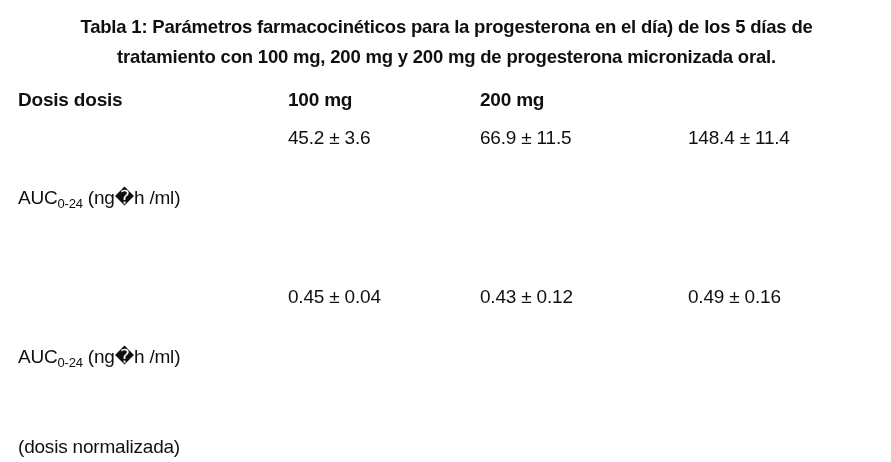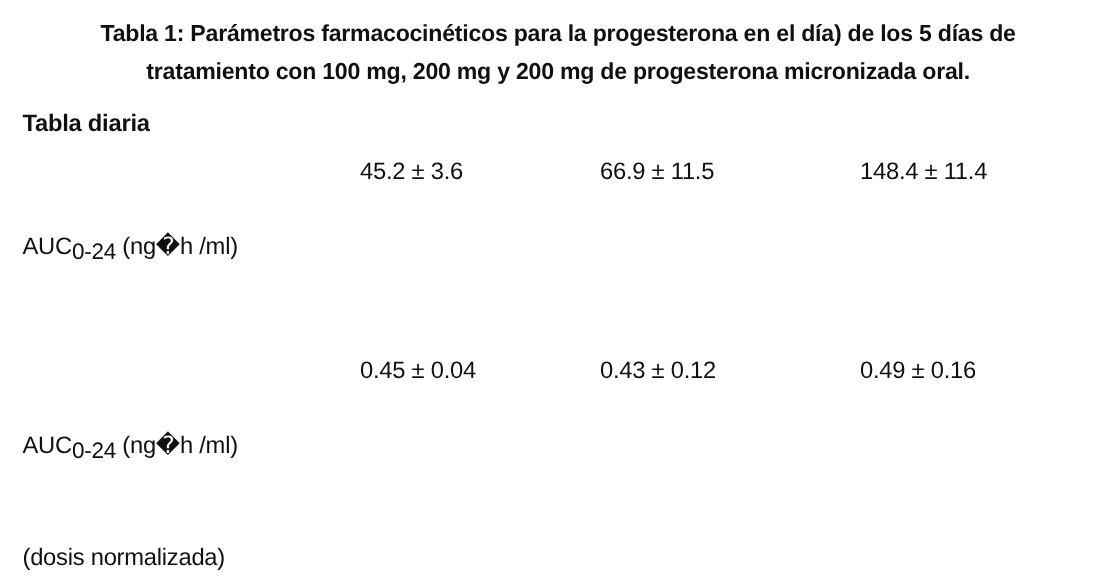--- a/index.html
+++ b/index.html
@@ -42,40 +42,42 @@
     letter-spacing: -0.2px;
   }
   .thead {
     margin: 13px 0 8px 0;
     font-weight: 700;
   }
   .trow { margin-bottom: 9px; }
   .cell { white-space: pre; }
   .lbl .lline { display: block; }
   .subsc {
-    font-size: 18px;
+    font-size: 13px;
     line-height: 0;
     vertical-align: -4px;
     letter-spacing: -0.2px;
   }
 </style>
 </head>
 <body>
 
 <div class="page">
 
   <h1 class="title">
     <span class="tline">Tabla 1: Parámetros farmacocinéticos para la progesterona en el día) de los 5 días de</span>
     <span class="tline">tratamiento con 100 mg, 200 mg y 200 mg de progesterona micronizada oral.</span>
   </h1>
 
   <div>
 
     <div class="thead">
-      <div class="cell">Tabla diaria</div>
+      <div class="cell">Dosis dosis</div>
+      <div class="cell">100 mg</div>
+      <div class="cell">200 mg</div>
     </div>
 
     <div class="trow">
       <div class="cell lbl">
         <span class="lline"><span>AUC</span><sub class="subsc">0-24</sub><span> (ng�h /ml)</span></span>
       </div>
       <div class="cell">45.2 ± 3.6</div>
       <div class="cell">66.9 ± 11.5</div>
       <div class="cell">148.4 ± 11.4</div>
     </div>

